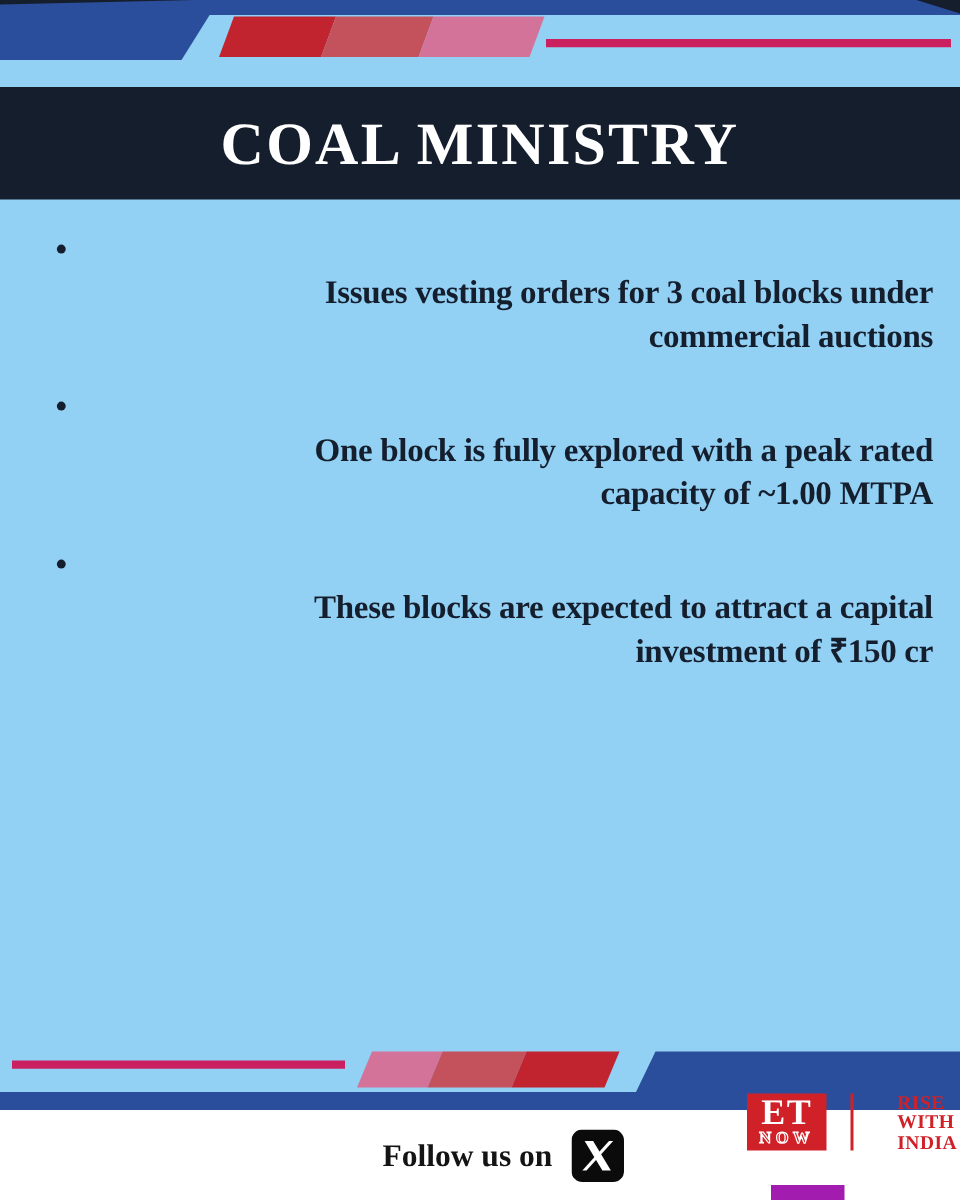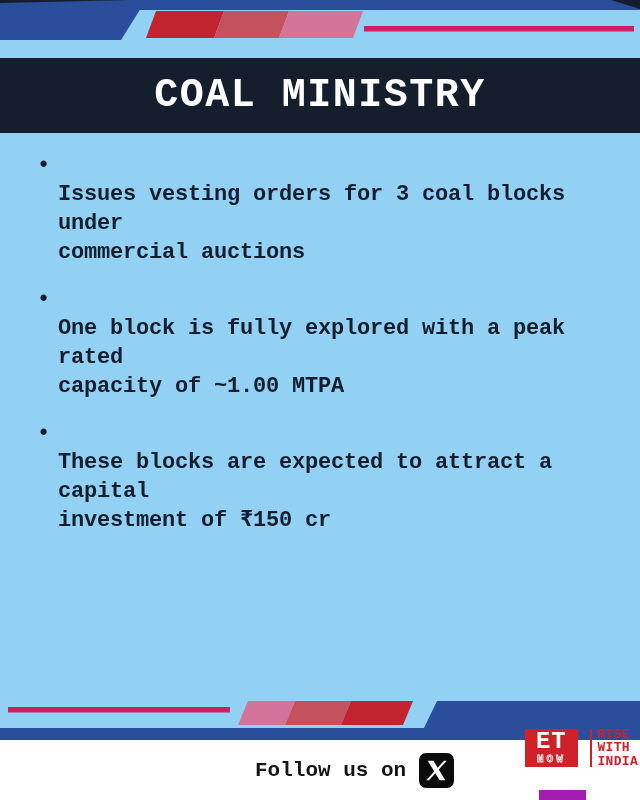--- a/index.html
+++ b/index.html
@@ -1,21 +1,21 @@
 <!DOCTYPE html>
 <html style="--light_blue: #92D0F4; --navy: #151E2D; --royal_blue: #2A4E9B; --crimson: #C1242F; --red_mid: #C4525C; --pink: #D4739A; --magenta: #CB2060; --etnow_red: #D02128; --footer_text: #141414;"><head>
 <meta charset="utf-8">
 <style>
   html,body { margin:0; padding:0; }
   .poster {
     position: relative;
     width: 640px; height: 800px;
     overflow: hidden;
     background: var(--light_blue, #92D0F4);
-    font-family: Liberation Mono, monospace;
+    font-family: Liberation Serif, serif;
   }
   .deco { position:absolute; left:0; display:block; }
   .deco-top { top:0; }
   .deco-bottom { top:695px; }
 
   .header-band {
     position:absolute; top:58px; left:0;
     width:640px; height:75px;
     background: var(--navy, #151E2D);
     display:flex; align-items:center; justify-content:center;
@@ -23,20 +23,21 @@
   .header-band h1 {
     margin:0; color:#fff;
     font-size:40px; font-weight:700; letter-spacing:1.5px;
   }
 
   .content {
     position:absolute; top:133px; left:0;
     width:640px; height:562px;
     box-sizing:border-box;
     padding:18px 18px 0 58px;
+    text-align:right;
   }
   ul.bullets { list-style:none; margin:0; padding:0; }
   ul.bullets li {
     position:relative;
     margin:0 0 18px 0;
     color: var(--navy, #151E2D);
     font-size:22px; font-weight:700; line-height:29px;
     letter-spacing:-0.2px;
     white-space:pre-line;
     max-width:575px;
@@ -84,21 +85,21 @@
   .etnow-sep {
     width:2px; height:38px; margin:7px 5px 0 4px;
     background: var(--etnow_red, #D02128);
   }
   .tagline {
     margin-top:6px;
     color: var(--etnow_red, #D02128);
     font-size:13px; font-weight:700; line-height:13.5px;
     letter-spacing:0.3px;
   }
-  .tagline span { display:block; }
+  .tagline span { display:block;margin-left:24px; }
 </style>
 </head>
 <body>
 
 <div class="poster">
 
   <svg class="deco deco-top" width="640" height="58" viewBox="0 0 640 58">
     <rect x="0" y="0" width="640" height="58" style="fill:var(--light_blue,#92D0F4)"></rect>
     <rect x="0" y="0" width="640" height="10" style="fill:var(--royal_blue,#2A4E9B)"></rect>
     <polygon points="0,0 146,0 121,40 0,40" style="fill:var(--royal_blue,#2A4E9B)"></polygon>

